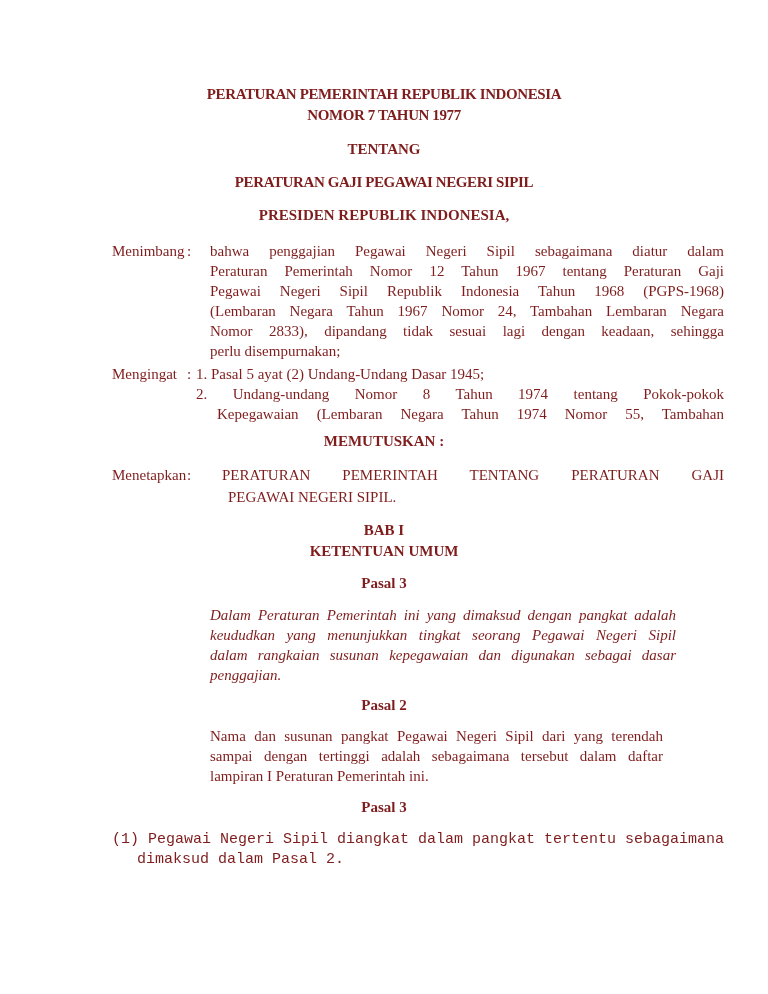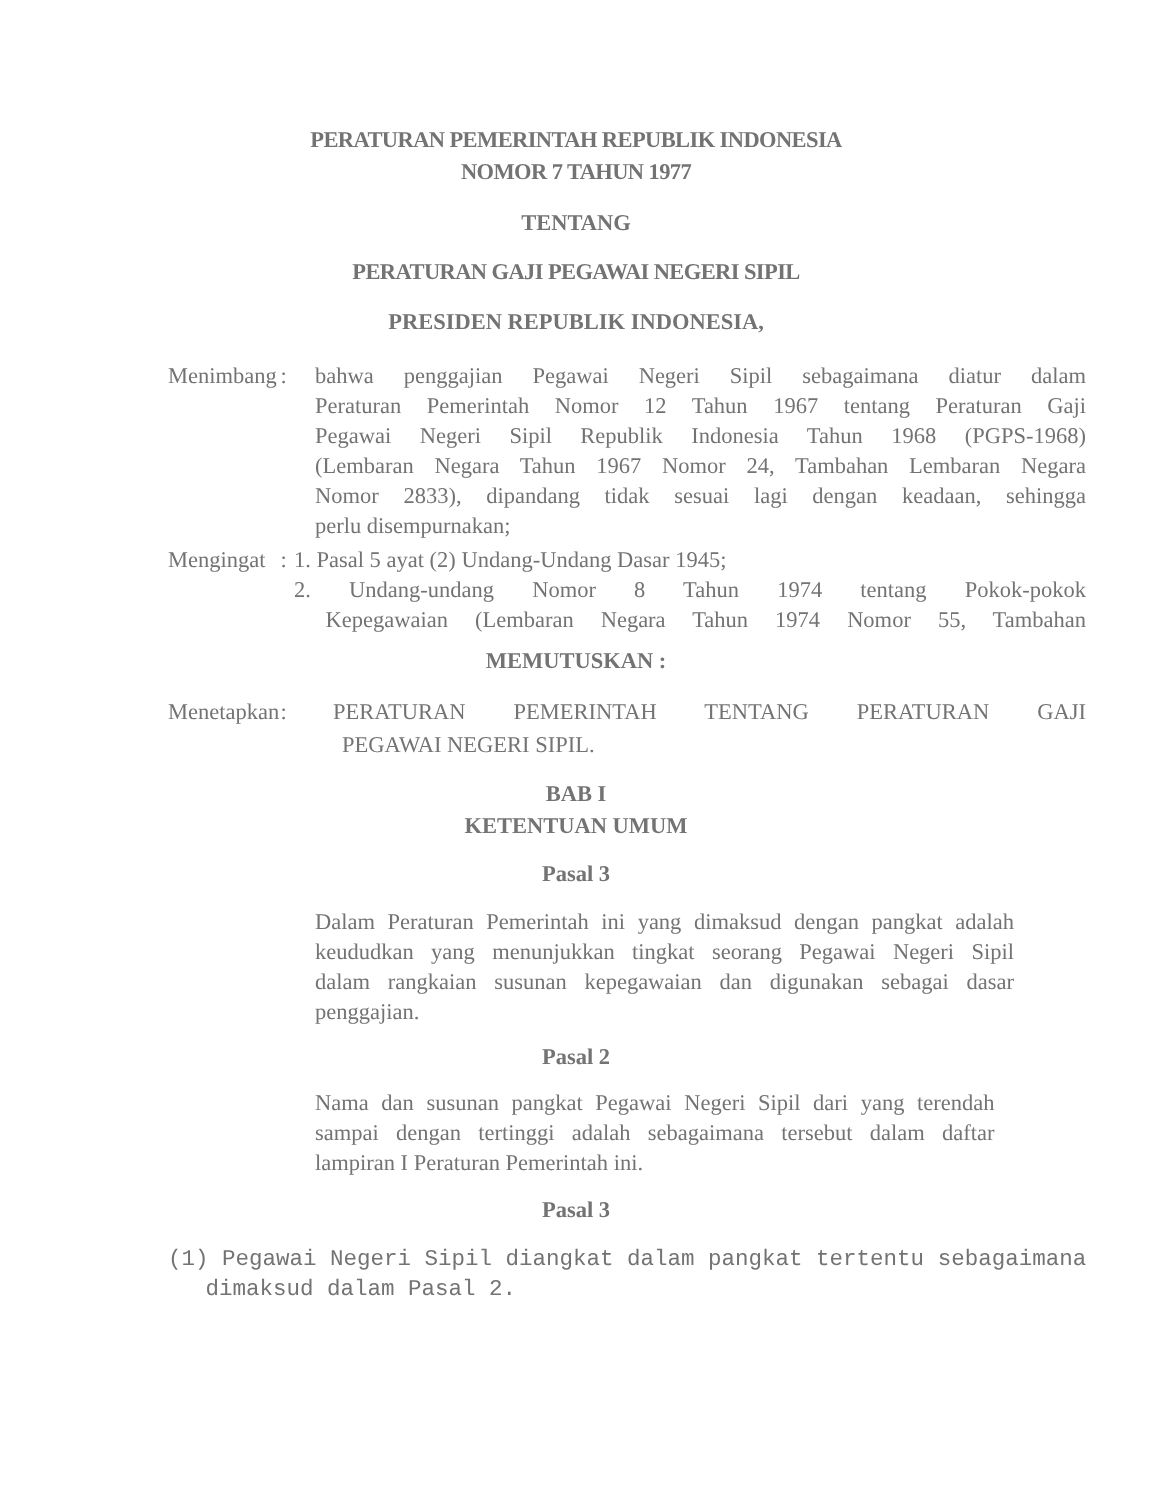--- a/index.html
+++ b/index.html
@@ -4,21 +4,21 @@
 <style>
   html, body { margin: 0; padding: 0; background: #ffffff; }
   .page {
     position: relative;
     width: 768px;
     height: 994px;
     background: #ffffff;
     overflow: hidden;
     font-family: "Liberation Serif", serif;
     font-size: 15px;
-    color: #737373;
+    color: #7f1d1d;
   }
   .center { text-align: center; line-height: 21px; }
   .bold { font-weight: bold; }
   .caps-tight { letter-spacing: -0.4px; }
 
   
   .tline {
     line-height: 20px;
     text-align: justify;
     text-align-last: justify;
@@ -39,21 +39,21 @@
   .tentang      { margin-top: 13px; }
   .subject      { margin-top: 12px; }
   .issuer       { margin-top: 12px; }
   .menimbang-row{ margin-top: 15px; }
   .mengingat-row{ margin-top: 3px; }
   .memutuskan   { margin-top: 7px; }
   .menetapkan-row { margin-top: 13px; }
   .menetapkan-row .tline { line-height: 21.5px; }
   .bab-block    { margin-top: 12px; }
   .pasal1-h     { margin-top: 11px; }
-  .p1-body      { margin-top: 11px; padding-left: 210px; padding-right: 92px; }
+  .p1-body      { margin-top: 11px; padding-left: 210px; padding-right: 92px; font-style: italic; }
   .pasal2-h     { margin-top: 10px; }
   .p2-body      { margin-top: 10px; padding-left: 210px; padding-right: 105px; }
   .pasal3-h     { margin-top: 11px; }
   .p3-body      { margin-top: 12px; padding-left: 112px; padding-right: 105px; font-family: Liberation Mono, monospace; }
 </style>
 </head>
 <body>
 
 <div class="page">
 

